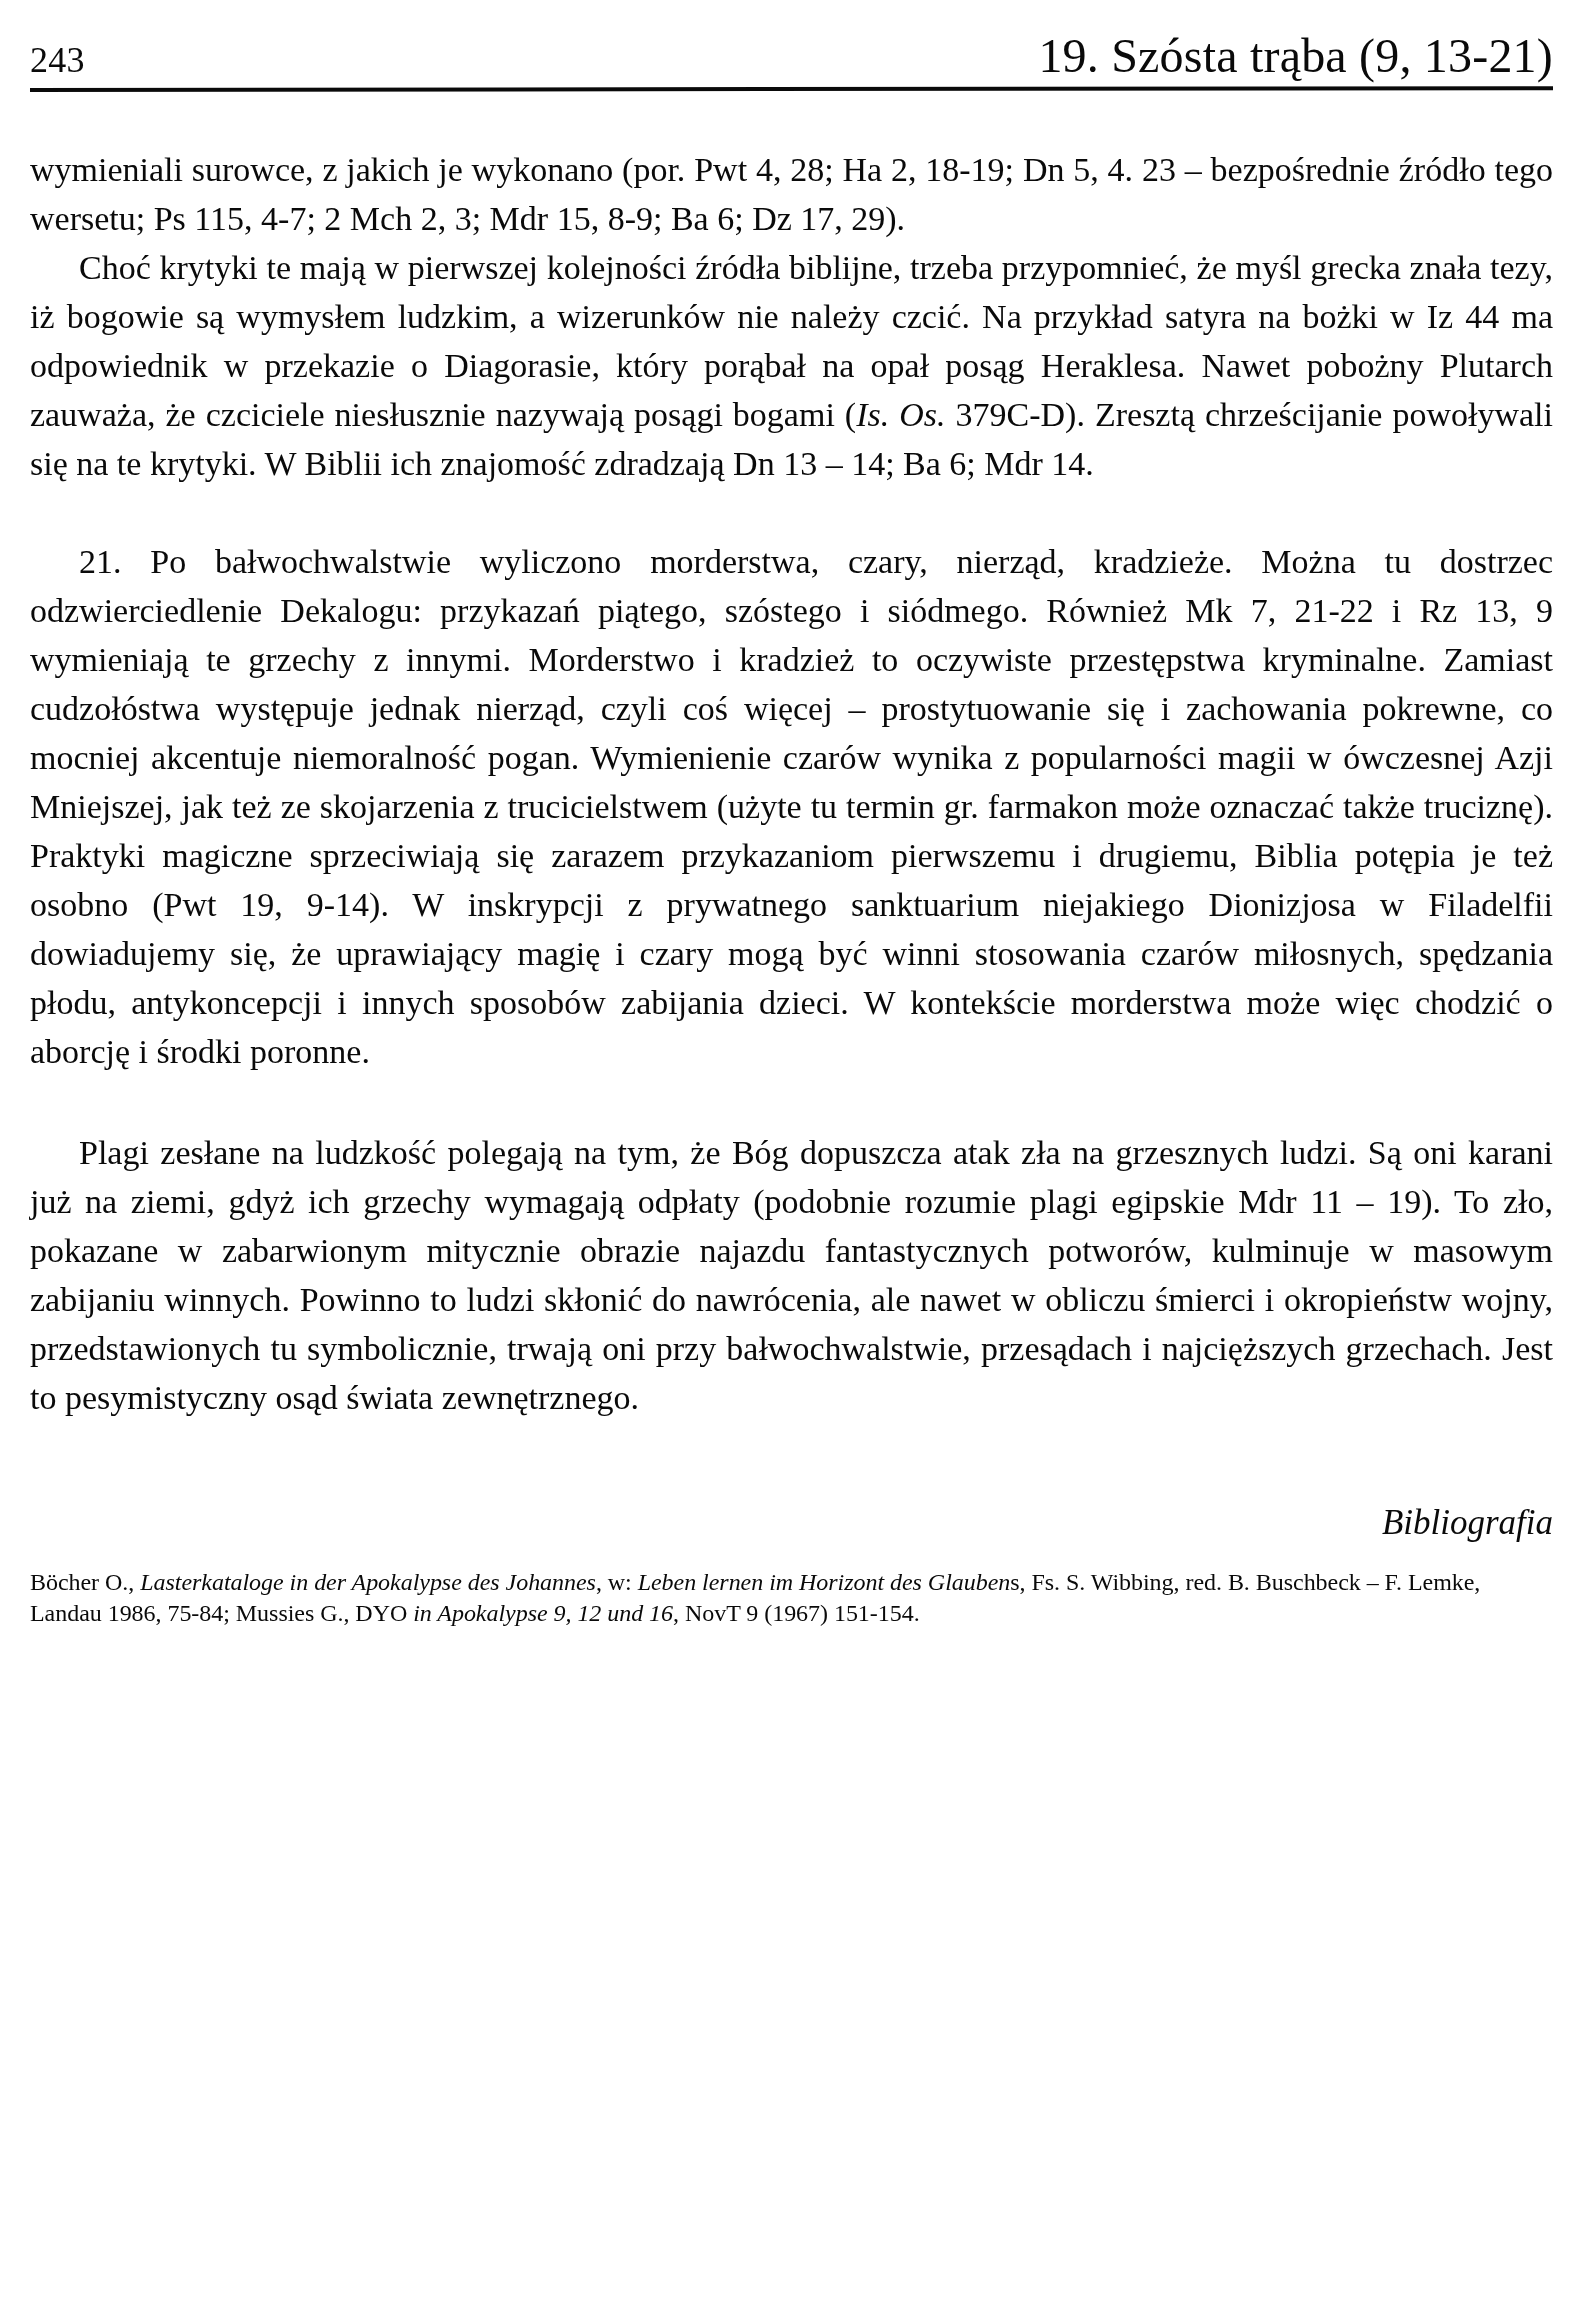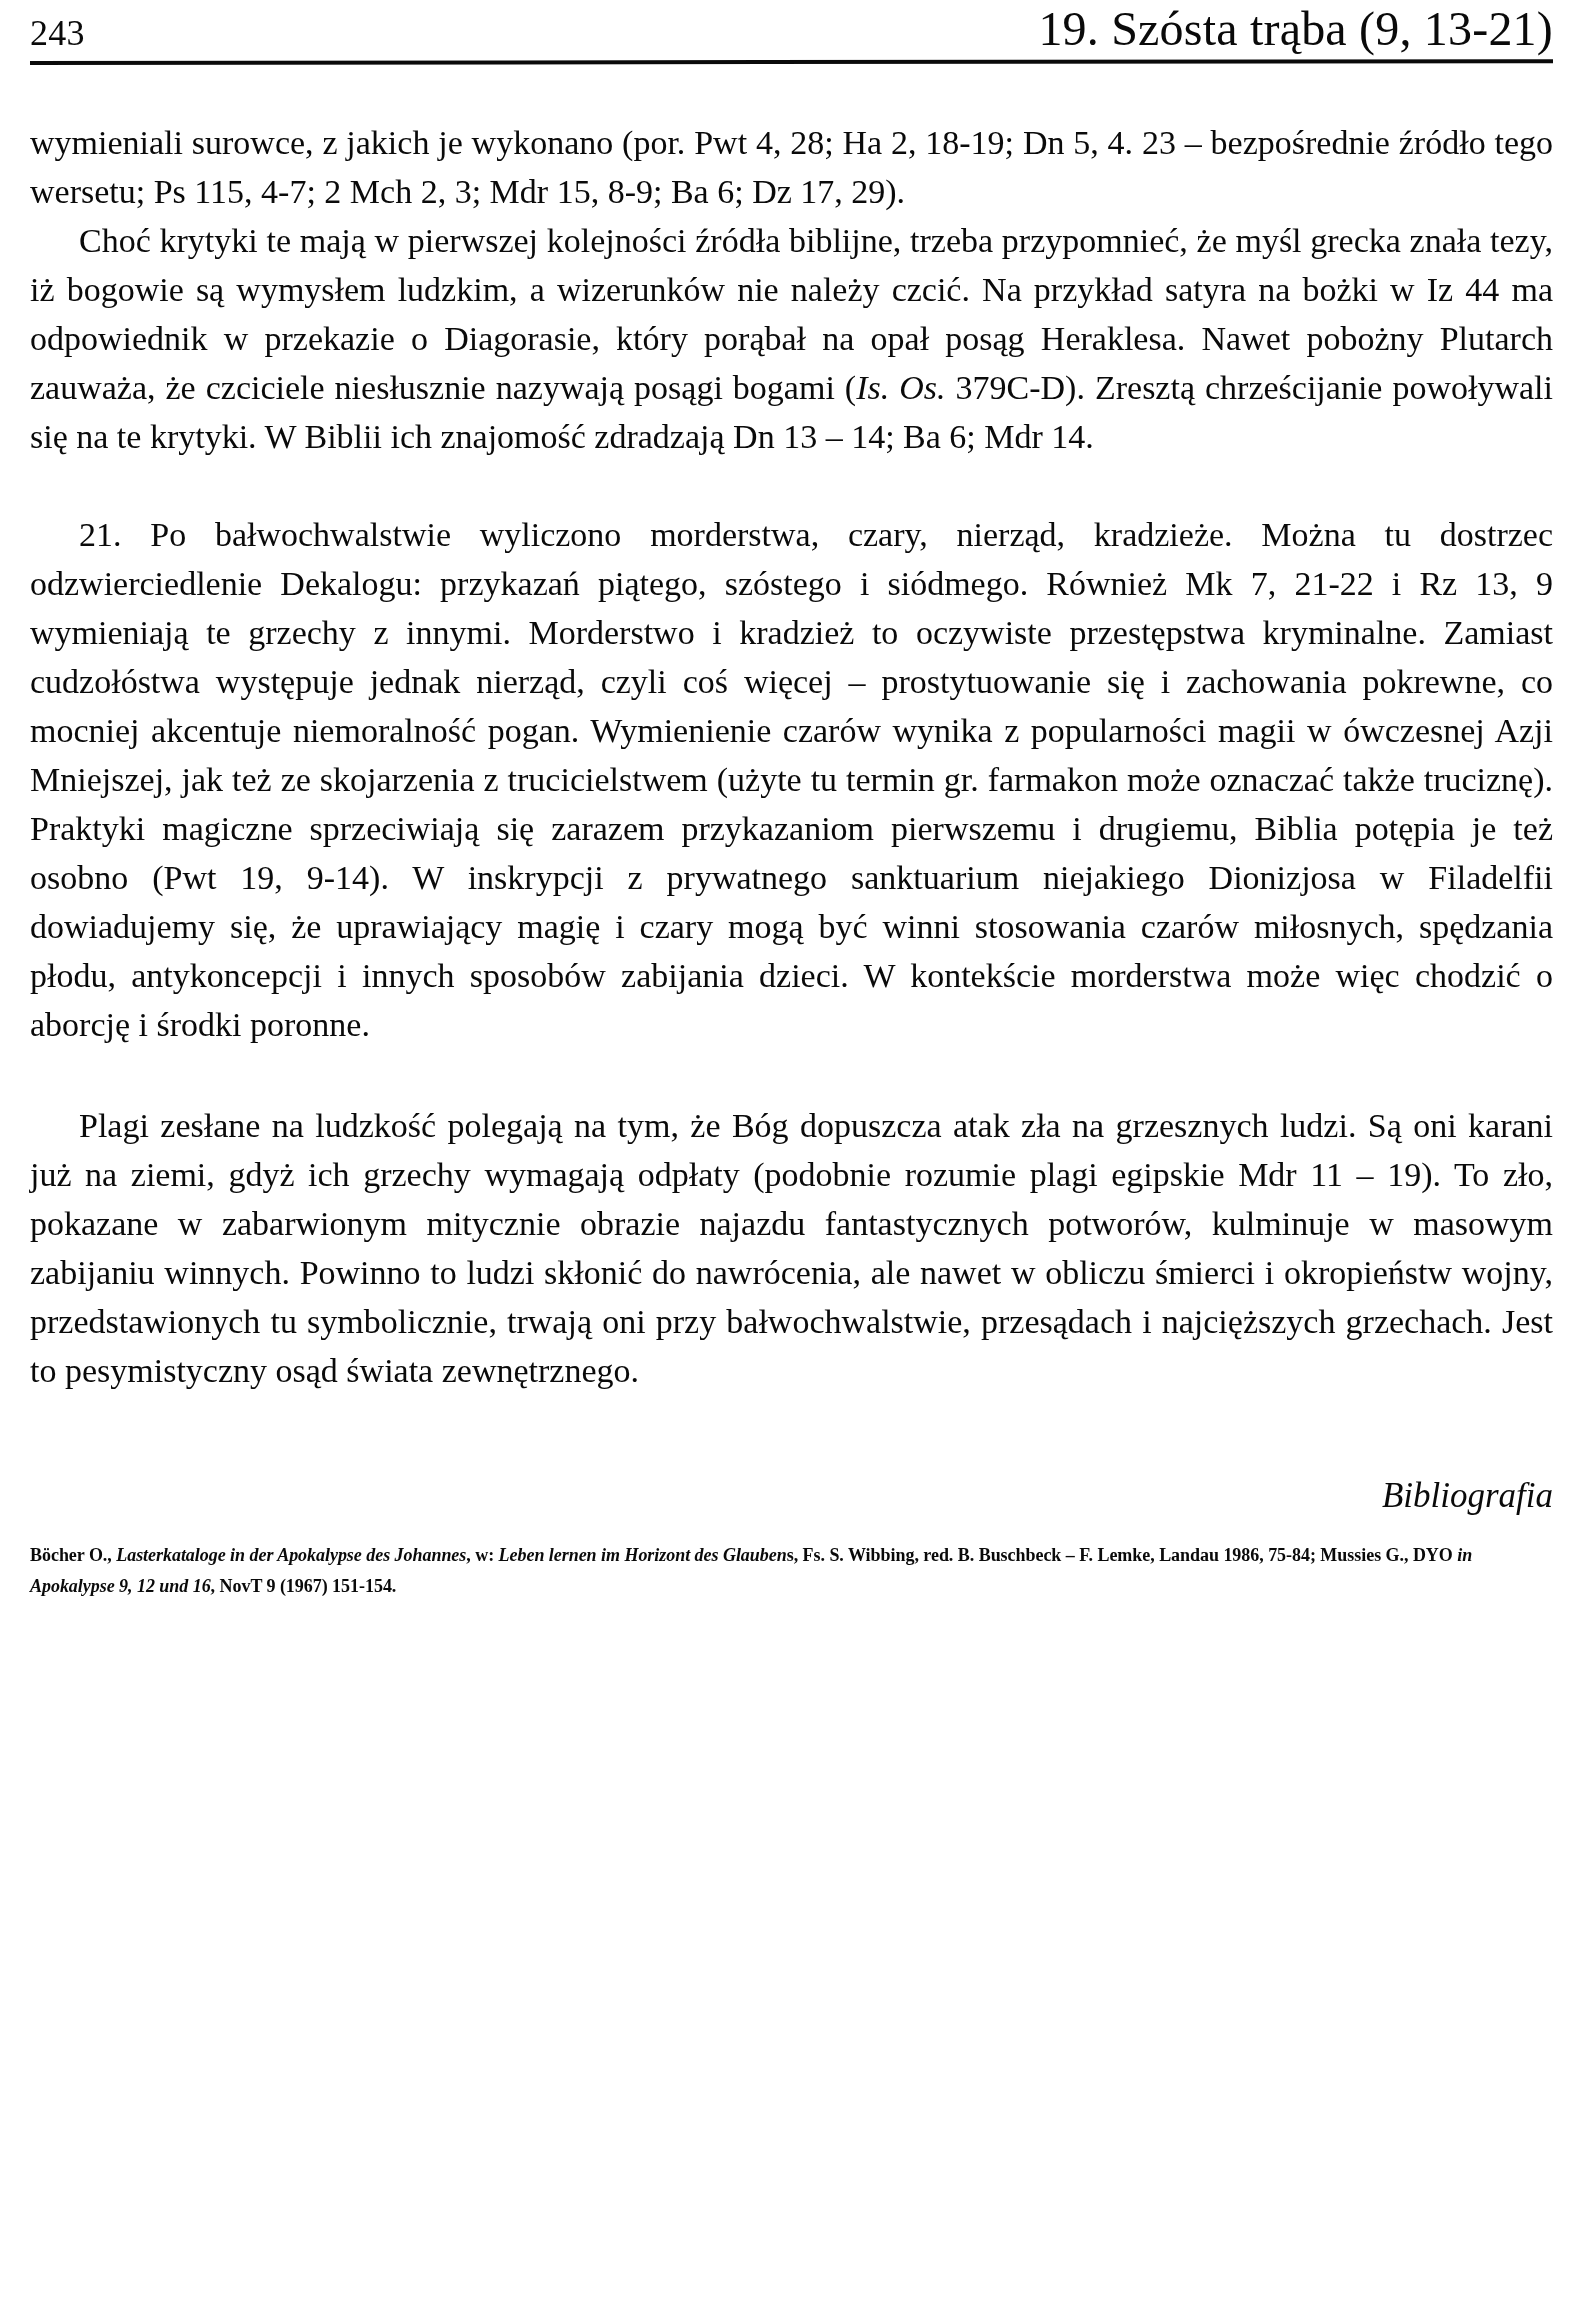--- a/index.html
+++ b/index.html
@@ -19,21 +19,21 @@
   .page {
     position: absolute;
     left: 0; top: 0;
     width: 1583px;
     height: 2319px;
     overflow: hidden;
   }
   .content {
     position: absolute;
     left: 30px;
-    top: 5px;
+    top: 32px;
     width: 1523px;
   }
 
   
   .runhead {
     display: flex;
     align-items: baseline;
     justify-content: space-between;
     font-size: 36px;
     line-height: 1.0;
@@ -83,25 +83,24 @@
   h3.biblio-head {
     font-size: 35px;
     font-weight: normal;
     font-style: italic;
     line-height: 1.1;
     margin: 82px 0 0 0;
     text-align: right;
   }
   .biblio {
     margin-top: 24px;
-    font-size: 18px;
+    font-size: 24px;
     line-height: 31px;
     text-align: left;
     letter-spacing: -0.04px;
-    font-weight: bold;
   }
   .biblio p { margin: 0; }
 </style>
 </head>
 <body>
 
 <div class="page">
   <div class="content">
 
     <div class="runhead">

